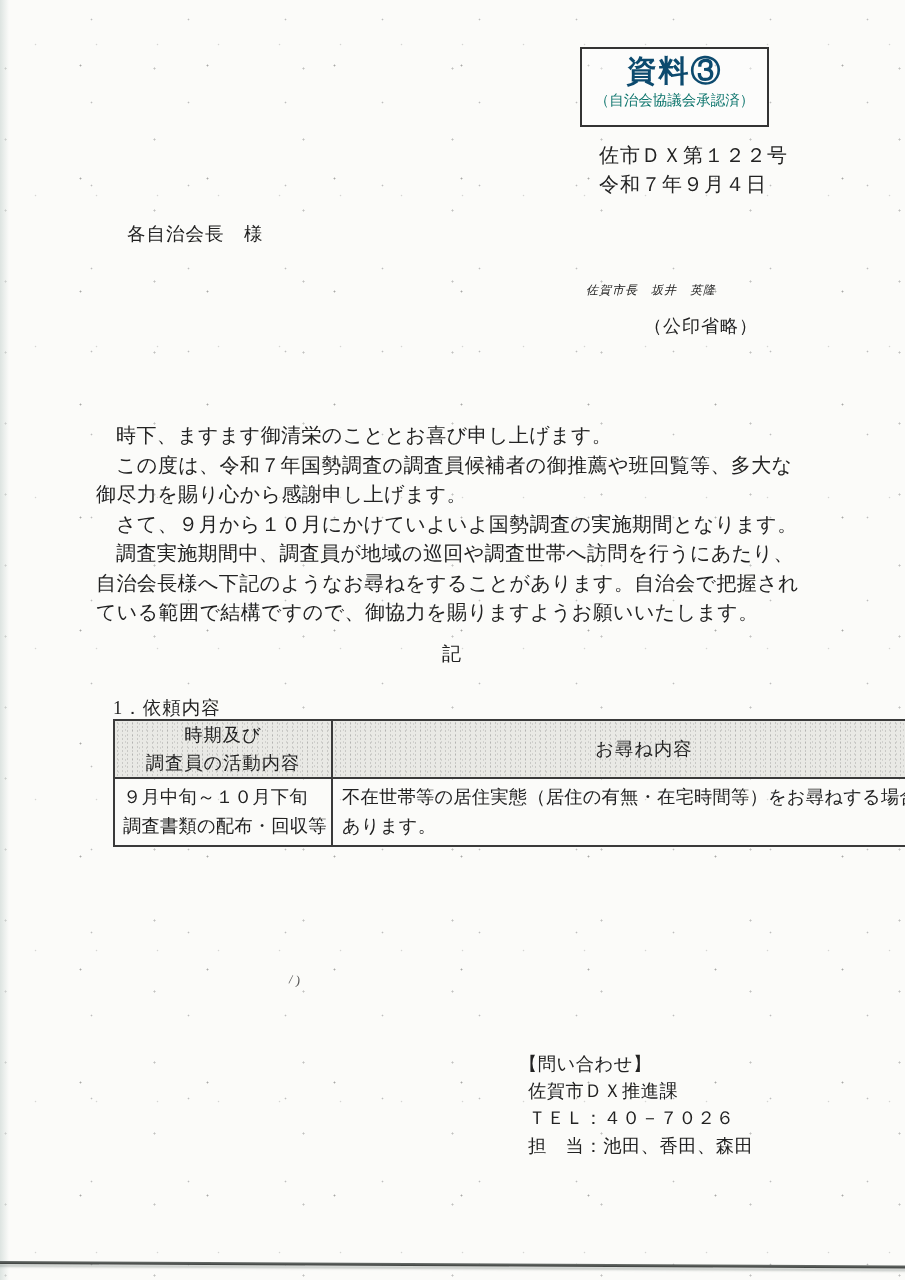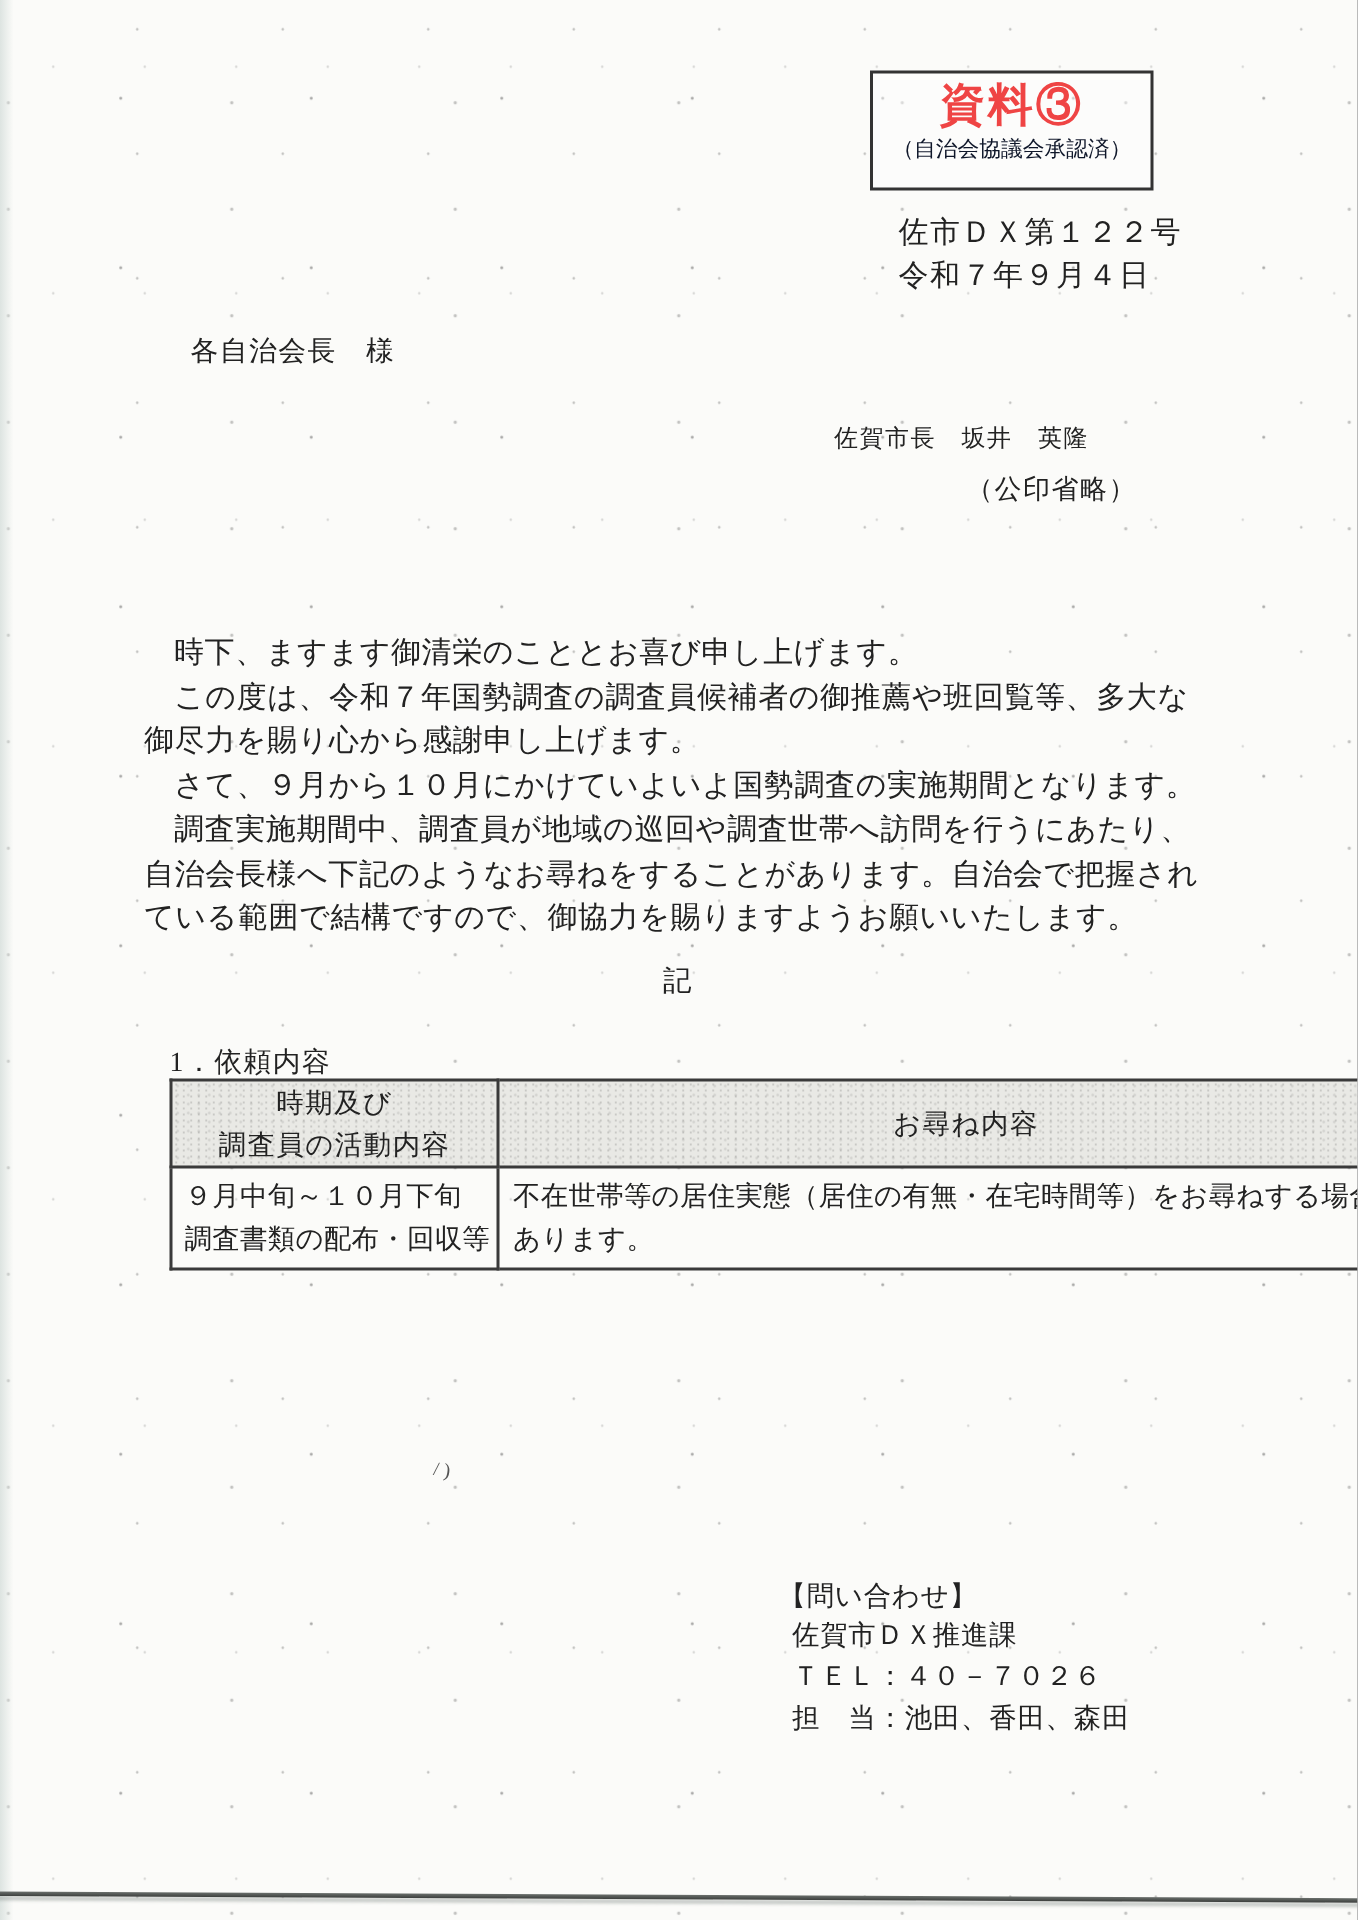--- a/index.html
+++ b/index.html
@@ -37,28 +37,28 @@
     box-shadow:0 3px 2px rgba(140,148,144,.45);
     transform:rotate(0.28deg); transform-origin:left center;
   }
 
   .stamp-box {
     position:absolute; left:580px; top:47px; width:189px; height:80px;
     border:2px solid #333;
     text-align:center; padding-top:4px;
     background:rgba(255,255,255,.4);
   }
-  .stamp-title { font-size:30px; font-weight:bold; letter-spacing:2px; line-height:36px; color:#ef4444; }
-  .stamp-subtitle { font-size:14.5px; line-height:22px; color:#0f172a; }
+  .stamp-title { font-size:30px; font-weight:bold; letter-spacing:2px; line-height:36px; color:#0c4a6e; }
+  .stamp-subtitle { font-size:14.5px; line-height:22px; color:#0f766e; }
 
   .doc-meta { position:absolute; left:599px; top:141px; font-size:20px; line-height:29px; letter-spacing:1px; }
 
   .addressee { position:absolute; left:127px; top:221px; font-size:18.5px; letter-spacing:1px; }
 
-  .sender-name { position:absolute; left:556px; top:282px; font-size:16px; letter-spacing:1px; }
+  .sender-name { position:absolute; left:586px; top:282px; font-size:12px; letter-spacing:1px;font-style:italic; }
   .sender-seal { position:absolute; left:644px; top:314px; font-size:18px; letter-spacing:1px; }
 
   .subject { position:absolute; left:0; top:364px; width:905px; text-align:center; font-size:19.5px; letter-spacing:.5px; }
 
   .body-text { position:absolute; left:96px; top:421px; width:703px; font-size:20px; }
   .body-text p { margin:0; line-height:29.5px; text-indent:1em; letter-spacing:.4px; }
 
   .record-mark { position:absolute; left:0; top:641px; width:905px; text-align:center; font-size:19px; letter-spacing:2px; }
 
   .section-title { position:absolute; left:113px; top:695px; font-size:18.5px; letter-spacing:1px; }

